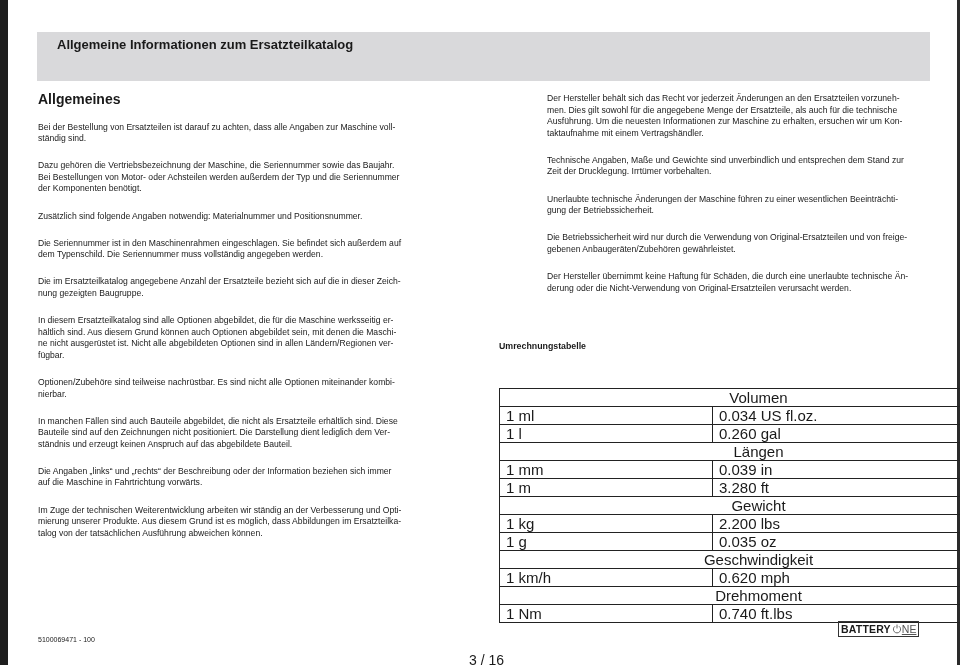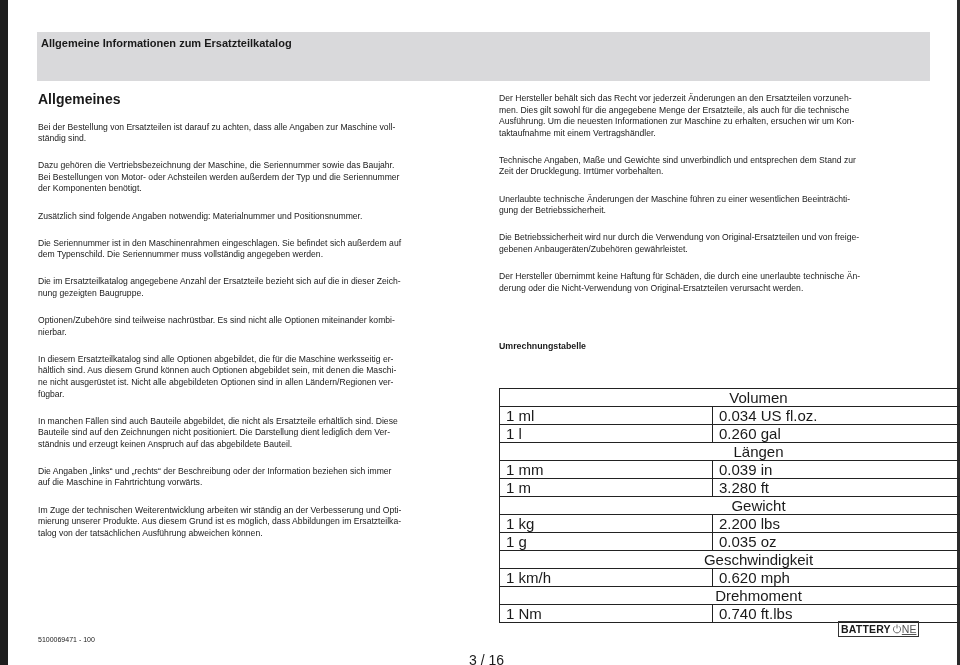--- a/index.html
+++ b/index.html
@@ -10,29 +10,29 @@
     color: #1a1a1a;
     position: relative;
   }
   .edge-left { position: absolute; left: 0; top: 0; width: 8px; height: 665px; background: #1e1e1e; }
   .edge-right { position: absolute; right: 0; top: 0; width: 3px; height: 665px; background: #2a2a2a; }
   .header-band {
     position: absolute; left: 37px; top: 32px; width: 893px; height: 49px;
     background: #d9d9db;
   }
   .header-title {
-    position: absolute; left: 4px; top: 5px;
-    font-size: 11px; font-weight: bold; color: #1a1a1a; text-align: right;
+    position: absolute; left: 20px; top: 5px;
+    font-size: 13px; font-weight: bold; color: #1a1a1a; text-align: right;
   }
   .col { position: absolute; font-size: 8.6px; line-height: 11.6px; }
   .col-left { left: 38px; top: 94px; width: 432px; }
   .col-right { left: 499px; top: 93px; width: 432px; }
   .section-heading { font-weight: bold; font-size: 14px; margin: 0 0 16px 0; }
   .para { margin: 0 0 15.5px 0; white-space: pre-line; }
-  .col-right .para { margin-bottom: 15.5px; }
+  .col-right .para { margin-bottom: 15.5px; margin-left: 48px; }
   .table-heading {
     position: absolute; left: 499px; top: 341px;
     font-weight: bold; font-size: 8.8px; text-align: center;
   }
   table.conv {
     position: absolute; left: 499px; top: 388px; width: 519px;
     border-collapse: collapse; font-size: 15px;
   }
   table.conv td {
     border: 1px solid #222; height: 16px; padding: 0 0 0 6px;
@@ -67,26 +67,26 @@
   <p class="para">Bei der Bestellung von Ersatzteilen ist darauf zu achten, dass alle Angaben zur Maschine voll-
 ständig sind.</p>
   <p class="para">Dazu gehören die Vertriebsbezeichnung der Maschine, die Seriennummer sowie das Baujahr.
 Bei Bestellungen von Motor- oder Achsteilen werden außerdem der Typ und die Seriennummer
 der Komponenten benötigt.</p>
   <p class="para">Zusätzlich sind folgende Angaben notwendig: Materialnummer und Positionsnummer.</p>
   <p class="para">Die Seriennummer ist in den Maschinenrahmen eingeschlagen. Sie befindet sich außerdem auf
 dem Typenschild. Die Seriennummer muss vollständig angegeben werden.</p>
   <p class="para">Die im Ersatzteilkatalog angegebene Anzahl der Ersatzteile bezieht sich auf die in dieser Zeich-
 nung gezeigten Baugruppe.</p>
-  <p class="para">Optionen/Zubehöre sind teilweise nachrüstbar. Es sind nicht alle Optionen miteinander kombi-
-nierbar.</p>
   <p class="para">In diesem Ersatzteilkatalog sind alle Optionen abgebildet, die für die Maschine werksseitig er-
 hältlich sind. Aus diesem Grund können auch Optionen abgebildet sein, mit denen die Maschi-
 ne nicht ausgerüstet ist. Nicht alle abgebildeten Optionen sind in allen Ländern/Regionen ver-
 fügbar.</p>
+  <p class="para">Optionen/Zubehöre sind teilweise nachrüstbar. Es sind nicht alle Optionen miteinander kombi-
+nierbar.</p>
   <p class="para">In manchen Fällen sind auch Bauteile abgebildet, die nicht als Ersatzteile erhältlich sind. Diese
 Bauteile sind auf den Zeichnungen nicht positioniert. Die Darstellung dient lediglich dem Ver-
 ständnis und erzeugt keinen Anspruch auf das abgebildete Bauteil.</p>
   <p class="para">Die Angaben „links“ und „rechts“ der Beschreibung oder der Information beziehen sich immer
 auf die Maschine in Fahrtrichtung vorwärts.</p>
   <p class="para">Im Zuge der technischen Weiterentwicklung arbeiten wir ständig an der Verbesserung und Opti-
 mierung unserer Produkte. Aus diesem Grund ist es möglich, dass Abbildungen im Ersatzteilka-
 talog von der tatsächlichen Ausführung abweichen können.</p>
 </div>
 

